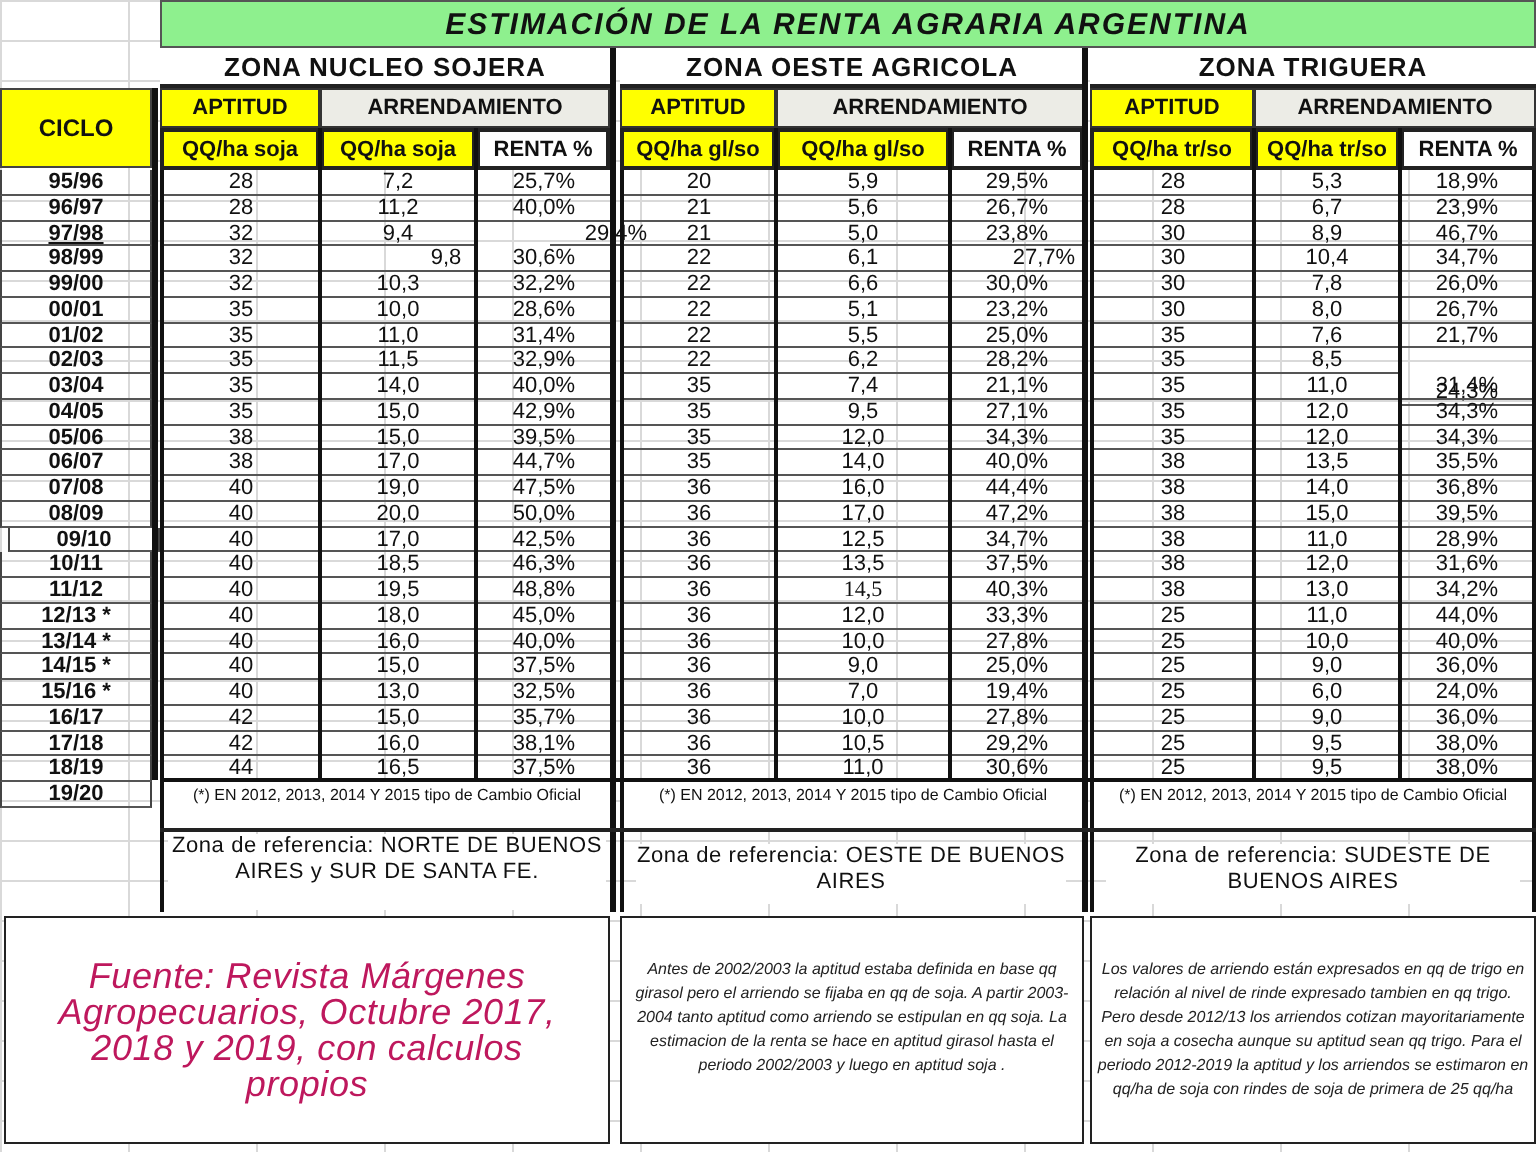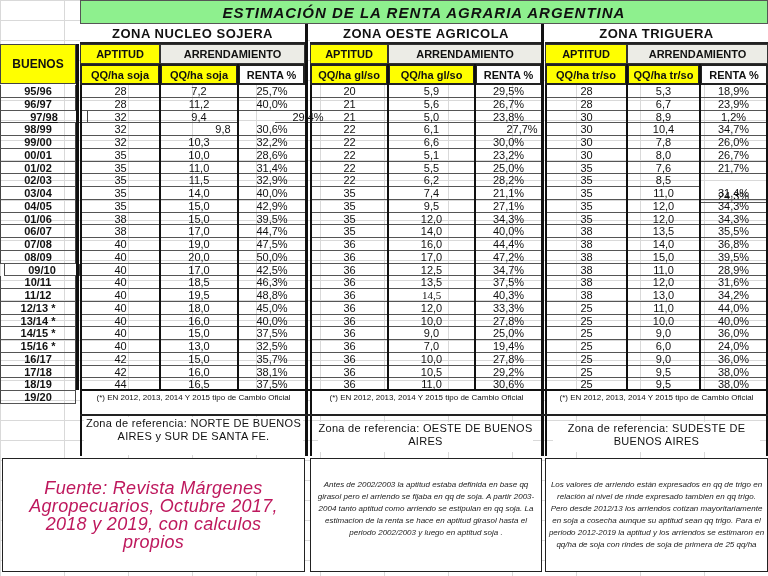--- a/index.html
+++ b/index.html
@@ -47,21 +47,21 @@
 <body>
 
 <div class="grid-bg"></div>
 
 <div class="cell abs title">ESTIMACIÓN DE LA RENTA AGRARIA ARGENTINA</div>
 
 <div class="cell zone-title" style="left:80px;width:225px;">ZONA NUCLEO SOJERA</div>
 <div class="cell zone-title" style="left:310px;width:232px;">ZONA OESTE AGRICOLA</div>
 <div class="cell zone-title" style="left:545px;width:223px;">ZONA TRIGUERA</div>
 
-<div class="cell ciclo-hdr">BUENOS</div>
+<div class="cell ciclo-hdr">CICLO</div>
 
 <div class="cell hdr yellow" style="left:80px;top:44px;width:80px;height:20px;">APTITUD</div>
 <div class="cell hdr grey" style="left:160px;top:44px;width:145px;height:20px;">ARRENDAMIENTO</div>
 <div class="cell colhdr yellow" style="left:80px;top:64px;width:80px;height:21px;">QQ/ha soja</div>
 <div class="cell colhdr yellow" style="left:160px;top:64px;width:78px;height:21px;">QQ/ha soja</div>
 <div class="cell colhdr" style="left:238px;top:64px;width:67px;height:21px;background:#fff;">RENTA %</div>
 
 <div class="cell hdr yellow" style="left:310px;top:44px;width:78px;height:20px;">APTITUD</div>
 <div class="cell hdr grey" style="left:388px;top:44px;width:154px;height:20px;">ARRENDAMIENTO</div>
 <div class="cell colhdr yellow" style="left:310px;top:64px;width:78px;height:21px;">QQ/ha gl/so</div>
@@ -93,30 +93,30 @@
       <div class="c" style="position: absolute; left: 161px; width: 76px;">11,2</div>
       <div class="c" style="position: absolute; left: 239px; width: 66px;">40,0%</div>
       <div class="c" style="position: absolute; left: 312px; width: 75px;">21</div>
       <div class="c" style="position: absolute; left: 389px; width: 85px;">5,6</div>
       <div class="c" style="position: absolute; left: 476px; width: 65px;">26,7%</div>
       <div class="c" style="position: absolute; left: 547px; width: 79px;">28</div>
       <div class="c" style="position: absolute; left: 628px; width: 71px;">6,7</div>
       <div class="c" style="position: absolute; left: 701px; width: 65px;">23,9%</div>
     </div>
     <div class="row" style="top: 25.5px; width: 768px;">
-      <div class="c bold" style="position: absolute; left: 0px; width: 88px; border-right: 1px solid rgb(68, 68, 68); border-left: 1px solid rgb(68, 68, 68); text-decoration: underline;">97/98</div>
+      <div class="c bold" style="position: absolute; left: 0px; width: 76px; border-right: 1px solid rgb(68, 68, 68); border-left: 1px solid rgb(68, 68, 68); text-decoration: underline;">97/98</div>
       <div class="c" style="position: absolute; left: 82px; width: 77px;">32</div>
       <div class="c" style="position: absolute; left: 161px; width: 76px;">9,4</div>
       <div class="c" style="position: absolute; left: 239px; width: 66px; margin-left: 36px;">29,4%</div>
       <div class="c" style="position: absolute; left: 312px; width: 75px;">21</div>
       <div class="c" style="position: absolute; left: 389px; width: 85px;">5,0</div>
       <div class="c" style="position: absolute; left: 476px; width: 65px;">23,8%</div>
       <div class="c" style="position: absolute; left: 547px; width: 79px;">30</div>
       <div class="c" style="position: absolute; left: 628px; width: 71px;">8,9</div>
-      <div class="c" style="position: absolute; left: 701px; width: 65px;">1,2%</div>
+      <div class="c" style="position: absolute; left: 701px; width: 65px;">46,7%</div>
     </div>
     <div class="row" style="top: 38.25px; width: 768px;">
       <div class="c bold" style="position: absolute; left: 0px; width: 76px; border-right: 1px solid rgb(68, 68, 68); border-left: 1px solid rgb(68, 68, 68);">98/99</div>
       <div class="c" style="position: absolute; left: 82px; width: 77px;">32</div>
       <div class="c" style="position: absolute; left: 161px; width: 76px; padding-left: 48px;">9,8</div>
       <div class="c" style="position: absolute; left: 239px; width: 66px;">30,6%</div>
       <div class="c" style="position: absolute; left: 312px; width: 75px;">22</div>
       <div class="c" style="position: absolute; left: 389px; width: 85px;">6,1</div>
       <div class="c" style="position: absolute; left: 476px; width: 65px; padding-left: 27px;">27,7%</div>
       <div class="c" style="position: absolute; left: 547px; width: 79px;">30</div>
@@ -189,21 +189,21 @@
       <div class="c" style="position: absolute; left: 161px; width: 76px;">15,0</div>
       <div class="c" style="position: absolute; left: 239px; width: 66px;">42,9%</div>
       <div class="c" style="position: absolute; left: 312px; width: 75px;">35</div>
       <div class="c" style="position: absolute; left: 389px; width: 85px;">9,5</div>
       <div class="c" style="position: absolute; left: 476px; width: 65px;">27,1%</div>
       <div class="c" style="position: absolute; left: 547px; width: 79px;">35</div>
       <div class="c" style="position: absolute; left: 628px; width: 71px;">12,0</div>
       <div class="c" style="position: absolute; left: 701px; width: 65px;">34,3%</div>
     </div>
     <div class="row" style="top: 127.5px; width: 768px;">
-      <div class="c bold" style="position: absolute; left: 0px; width: 76px; border-right: 1px solid rgb(68, 68, 68); border-left: 1px solid rgb(68, 68, 68);">01/06</div>
+      <div class="c bold" style="position: absolute; left: 0px; width: 76px; border-right: 1px solid rgb(68, 68, 68); border-left: 1px solid rgb(68, 68, 68);">05/06</div>
       <div class="c" style="position: absolute; left: 82px; width: 77px;">38</div>
       <div class="c" style="position: absolute; left: 161px; width: 76px;">15,0</div>
       <div class="c" style="position: absolute; left: 239px; width: 66px;">39,5%</div>
       <div class="c" style="position: absolute; left: 312px; width: 75px;">35</div>
       <div class="c" style="position: absolute; left: 389px; width: 85px;">12,0</div>
       <div class="c" style="position: absolute; left: 476px; width: 65px;">34,3%</div>
       <div class="c" style="position: absolute; left: 547px; width: 79px;">35</div>
       <div class="c" style="position: absolute; left: 628px; width: 71px;">12,0</div>
       <div class="c" style="position: absolute; left: 701px; width: 65px;">34,3%</div>
     </div>

